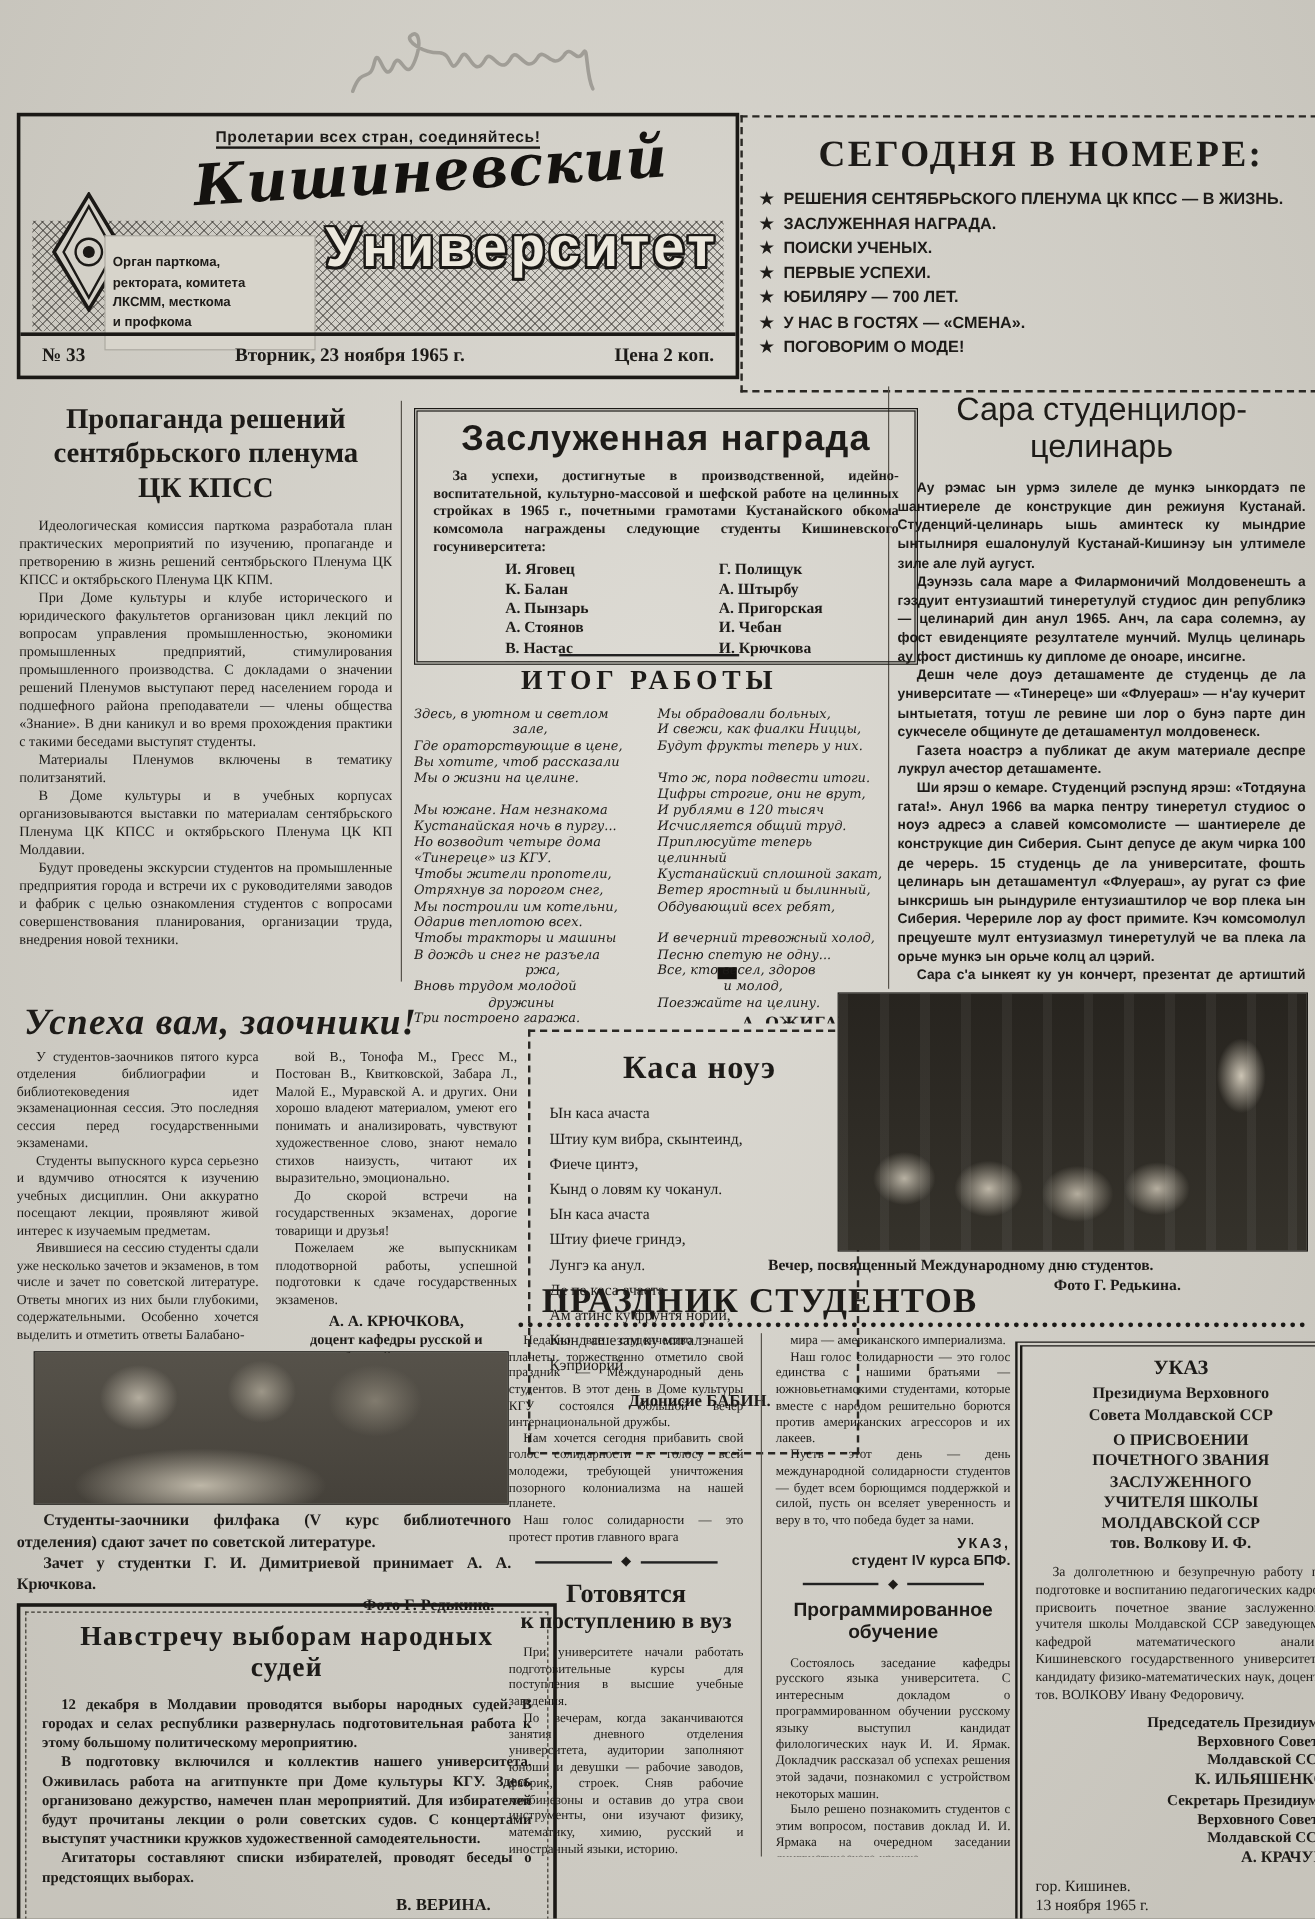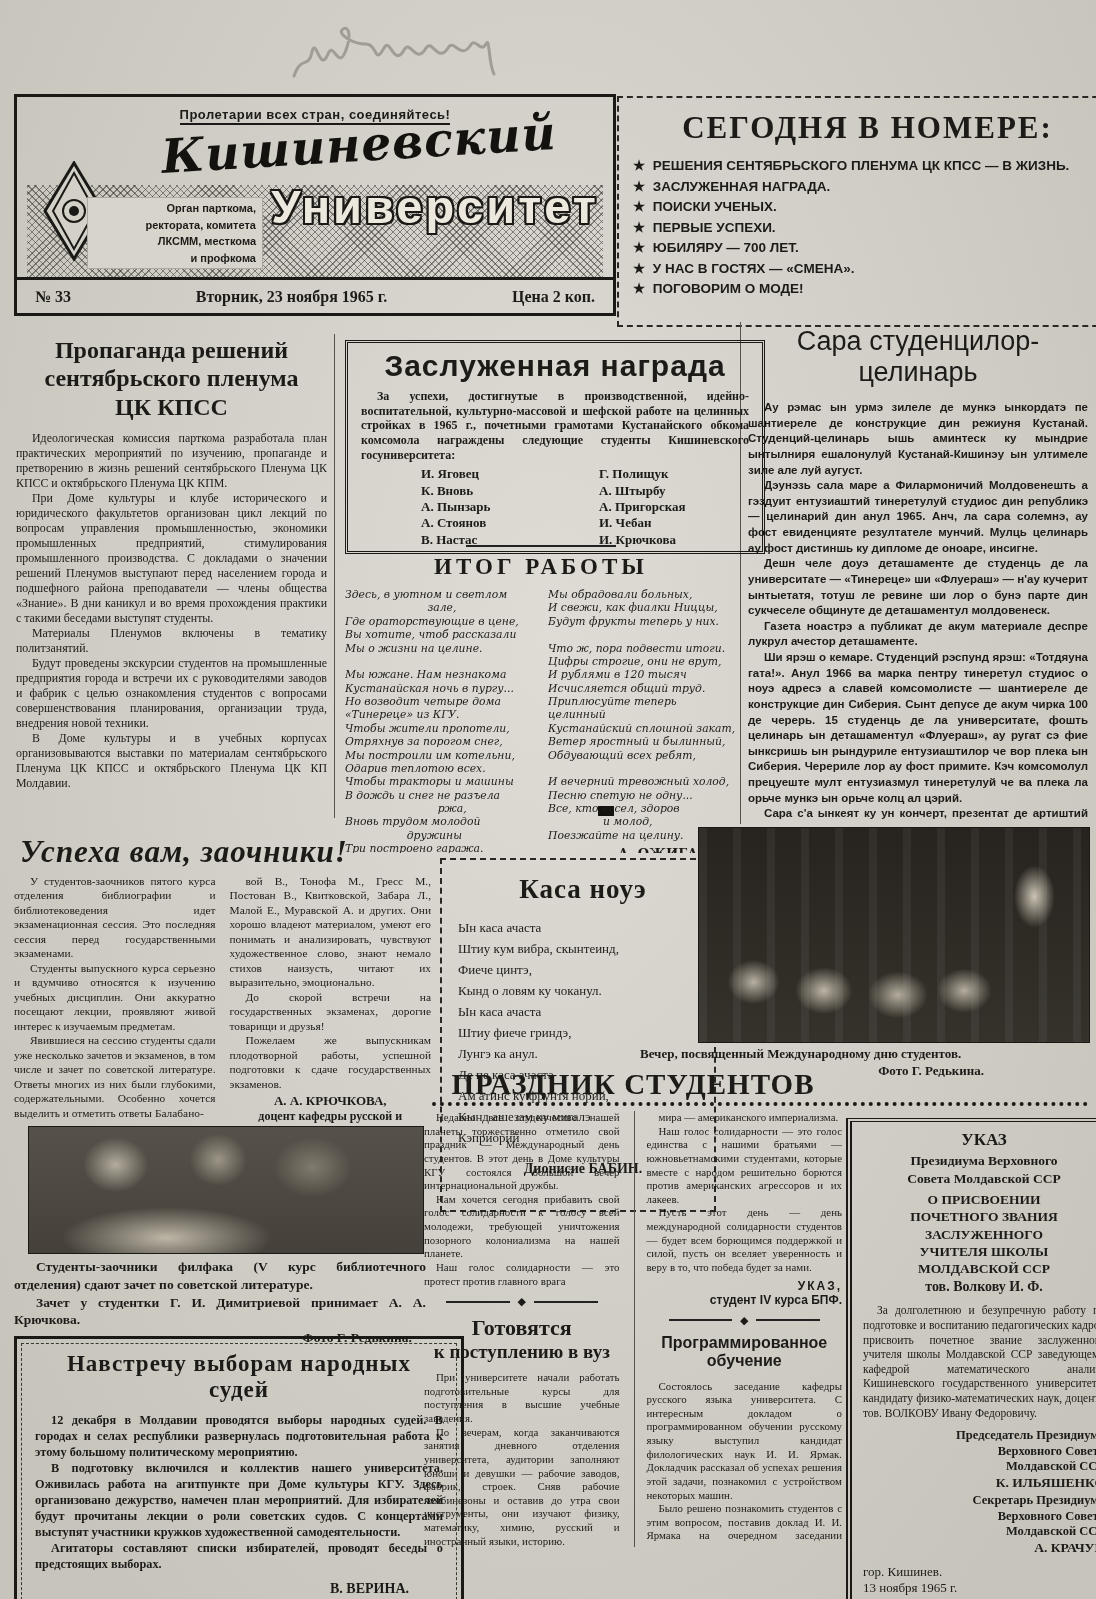--- a/index.html
+++ b/index.html
@@ -19,23 +19,23 @@
   .slogan{display:inline-block;font-family:"Liberation Sans",sans-serif;font-weight:bold;
     font-size:13px;letter-spacing:.5px;border-bottom:2px solid #1b1916;padding-bottom:1px;}
   .mast-art{position:relative;height:148px;margin:2px 10px 0 10px;}
   .xhatch{position:absolute;left:0;right:0;top:58px;bottom:-2px;
     background-image:repeating-linear-gradient(45deg,rgba(45,42,38,.5) 0 1px,transparent 1px 5px),
       repeating-linear-gradient(-45deg,rgba(45,42,38,.5) 0 1px,transparent 1px 5px);}
   .emblem{position:absolute;left:16px;top:34px;}
   .logo1{position:absolute;left:92px;top:-10px;width:480px;text-align:center;
     font-family:"DejaVu Serif",serif;font-style:italic;font-weight:900;font-size:47px;
     letter-spacing:1px;transform:rotate(-3.5deg);color:#14120f;}
-  .organ{position:absolute;left:60px;top:70px;width:162px;padding:2px 6px;background:#d7d4cb;
+  .organ{position:absolute;left:60px;top:70px;width:162px;padding:14px 6px;background:#d7d4cb;
     font-family:"Liberation Sans",sans-serif;font-weight:bold;font-size:11px;line-height:1.5;
-    text-align:right;border:1px solid rgba(40,38,34,.25);}
+    text-align:left;border:1px solid rgba(40,38,34,.25);}
   .logo2{position:absolute;left:232px;top:52px;width:352px;text-align:center;
     font-family:"Liberation Sans",sans-serif;font-weight:bold;font-size:47px;letter-spacing:3px;
     color:#ece8dd;text-shadow:-2px -2px 0 #1b1916,2px -2px 0 #1b1916,-2px 2px 0 #1b1916,
       2px 2px 0 #1b1916,0 -2px 0 #1b1916,0 2px 0 #1b1916,-2px 0 0 #1b1916,2px 0 0 #1b1916;}
   .mast-bottom{position:absolute;left:0;right:0;bottom:0;height:33px;border-top:3px solid #1b1916;
     display:flex;align-items:center;padding:0 18px;font-size:16px;font-weight:bold;}
   .mast-bottom .mid{flex:1;text-align:center;}
 
   
   .today{left:617px;top:96px;width:469px;height:213px;border:2px dashed #2a2824;padding:8px 14px 6px 14px;}
@@ -201,32 +201,32 @@
   <div class="abs endmark" style="left:598px;top:806px;"></div>
 
   <div class="abs prop of">
     <div class="h-serif prop-title pre">Пропаганда решений
 сентябрьского пленума
 ЦК КПСС</div>
     <div class="jus">
         <p class="para jus">Идеологическая комиссия парткома разработала план практических мероприятий по изучению, пропаганде и претворению в жизнь решений сентябрьского Пленума ЦК КПСС и октябрьского Пленума ЦК КПМ.</p>
         <p class="para jus">При Доме культуры и клубе исторического и юридического факультетов организован цикл лекций по вопросам управления промышленностью, экономики промышленных предприятий, стимулирования промышленного производства. С докладами о значении решений Пленумов выступают перед населением города и подшефного района преподаватели — члены общества «Знание». В дни каникул и во время прохождения практики с такими беседами выступят студенты.</p>
         <p class="para jus">Материалы Пленумов включены в тематику политзанятий.</p>
+        <p class="para jus">В Доме культуры и в учебных корпусах организовываются выставки по материалам сентябрьского Пленума ЦК КПСС и октябрьского Пленума ЦК КП Молдавии.</p>
         <p class="para jus">Будут проведены экскурсии студентов на промышленные предприятия города и встречи их с руководителями заводов и фабрик с целью ознакомления студентов с вопросами совершенствования планирования, организации труда, внедрения новой техники.</p>
-        <p class="para jus">В Доме культуры и в учебных корпусах организовываются выставки по материалам сентябрьского Пленума ЦК КПСС и октябрьского Пленума ЦК КП Молдавии.</p>
       </div>
   </div>
 
   <div class="abs award of">
     <div class="award-title">Заслуженная награда</div>
     <p class="para jus award-intro">За успехи, достигнутые в производственной, идейно-воспитательной, культурно-массовой и шефской работе на целинных стройках в 1965 г., почетными грамотами Кустанайского обкома комсомола награждены следующие студенты Кишиневского госуниверситета:</p>
     <div class="award-cols">
       <div class="anc1">
           <p class="nm">И. Яговец</p>
-          <p class="nm">К. Вновь</p>
+          <p class="nm">К. Балан</p>
           <p class="nm">А. Пынзарь</p>
           <p class="nm">А. Стоянов</p>
           <p class="nm">В. Настас</p>
           <p class="nm">М. Мунтян</p>
         </div>
       <div class="anc2">
           <p class="nm">Г. Полищук</p>
           <p class="nm">А. Штырбу</p>
           <p class="nm">А. Пригорская</p>
           <p class="nm">И. Чебан</p>

